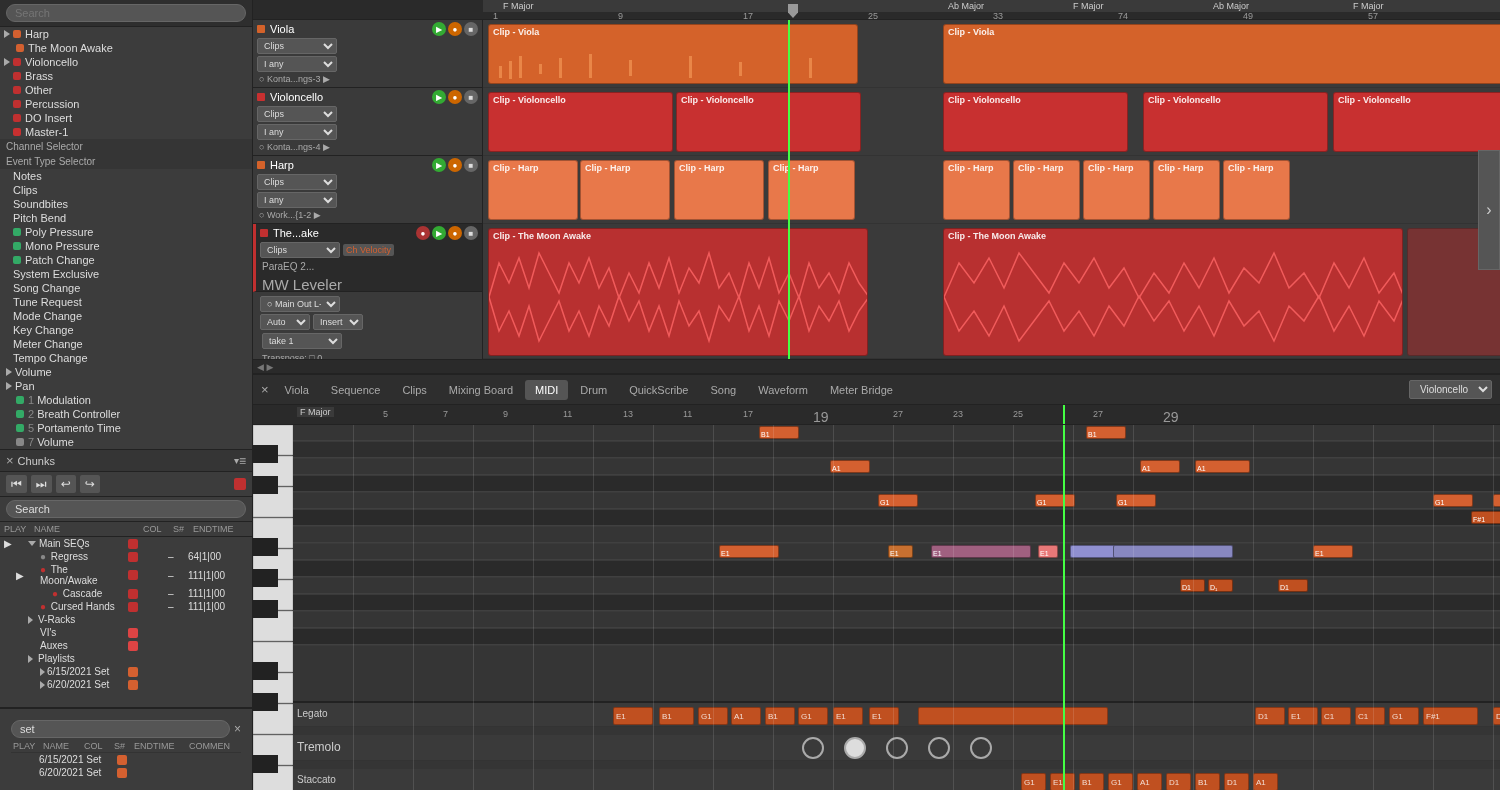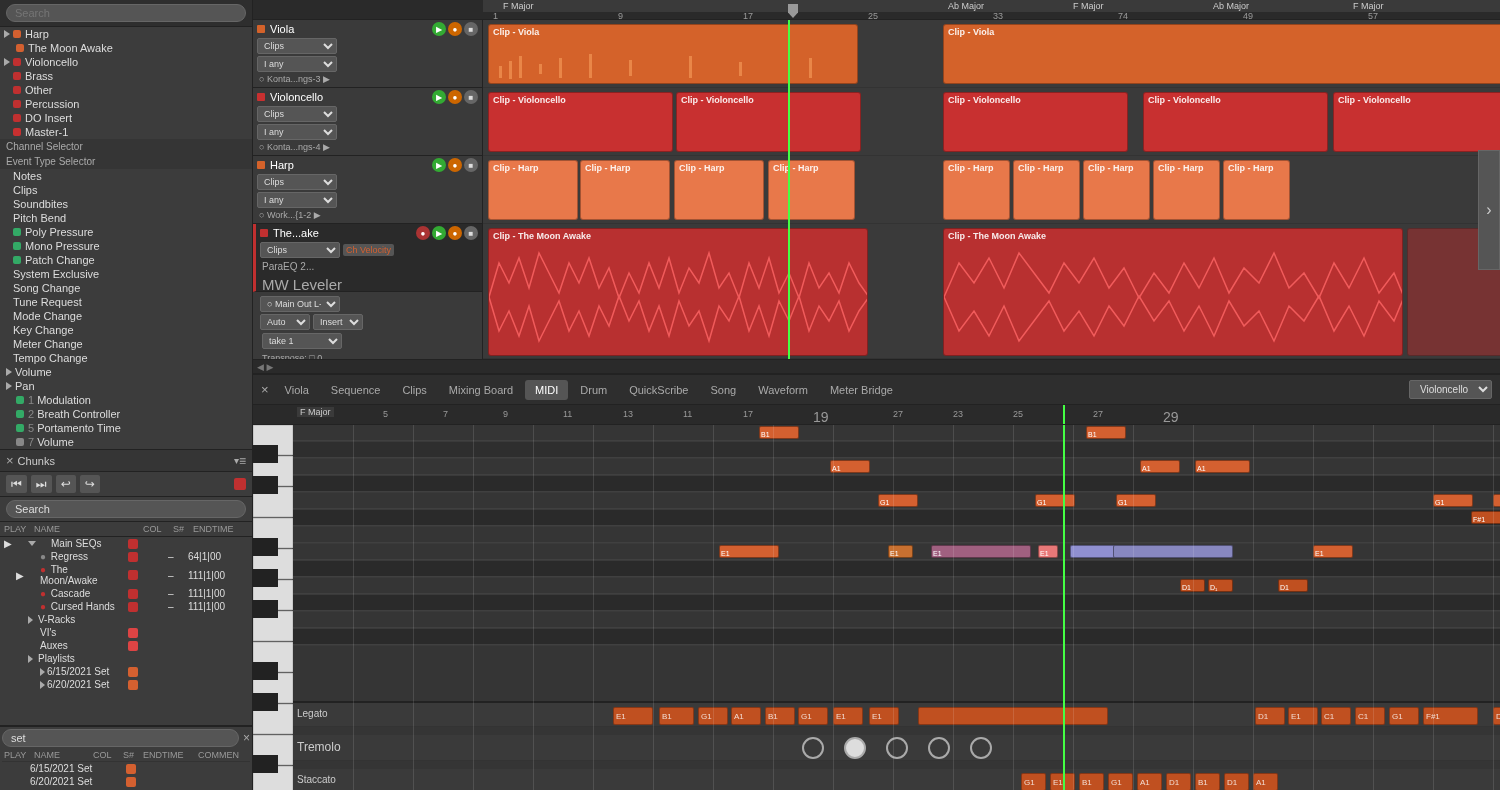--- a/index.html
+++ b/index.html
@@ -583,21 +583,21 @@
       <span>PLAY</span>
       <span>NAME</span>
       <span>COL</span>
       <span>S#</span>
       <span>ENDTIME</span>
     </div>
 
     <div class="chunks-list">
       <div class="chunk-row">
         <span>▶</span>
-        <span style="display:flex;align-items:center;gap:12px">
+        <span style="display:flex;align-items:center;gap:0">
           <span class="triangle open" style="width:0;height:0;border-left:4px solid transparent;border-right:4px solid transparent;border-top:5px solid #aaa;display:inline-block"></span>
           <span>Main SEQs</span>
         </span>
         <span style="width:10px;height:10px;background:#c03030;border-radius:2px;display:inline-block"></span>
         <span></span>
         <span></span>
       </div>
       <div class="chunk-row" style="padding-left:16px">
         <span></span>
         <span>
@@ -611,21 +611,21 @@
       <div class="chunk-row" style="padding-left:16px">
         <span>▶</span>
         <span>
           <span style="color:#c03030;margin-right:2px">●</span>
           <span>The Moon/Awake</span>
         </span>
         <span style="width:10px;height:10px;background:#c03030;border-radius:2px;display:inline-block"></span>
         <span>–</span>
         <span>111|1|00</span>
       </div>
-      <div class="chunk-row" style="padding-left:16px">
+      <div class="chunk-row" style="padding-left:28px">
         <span></span>
         <span>
           <span style="color:#c03030;margin-right:2px">●</span>
           <span>Cascade</span>
         </span>
         <span style="width:10px;height:10px;background:#c03030;border-radius:2px;display:inline-block"></span>
         <span>–</span>
         <span>111|1|00</span>
       </div>
       <div class="chunk-row" style="padding-left:16px">
@@ -687,21 +687,21 @@
         <span style="display:flex;align-items:center;gap:2px">
           <span style="display:inline-block;width:0;height:0;border-top:4px solid transparent;border-bottom:4px solid transparent;border-left:5px solid #aaa"></span>
           <span>6/20/2021 Set</span>
         </span>
         <span style="width:10px;height:10px;background:#d46030;border-radius:2px;display:inline-block"></span>
         <span></span>
           <span></span>
       </div>
     </div>
 
-    <div style="border-top:2px solid #222;padding:2px">
+    <div style="border-top:2px solid #222;padding:11px">
       <div style="display:flex;gap:4px;align-items:center;margin-bottom:2px">
         <input type="text" value="set" style="background: rgb(85, 85, 85); border: 1px solid rgb(102, 102, 102); border-radius: 10px; color: rgb(221, 221, 221); padding: 2px 8px; font-size: 11px; outline: none; flex: 1 1 0%;">
         <span style="color:#aaa;cursor:pointer;font-size:12px">×</span>
       </div>
       <div style="display:grid;grid-template-columns:30px 1fr 30px 20px 55px 50px;font-size:9px;color:#999;padding:1px 2px;border-bottom:1px solid #333">
         <span>PLAY</span>
         <span>NAME</span>
         <span>COL</span>
         <span>S#</span>
         <span>ENDTIME</span>

